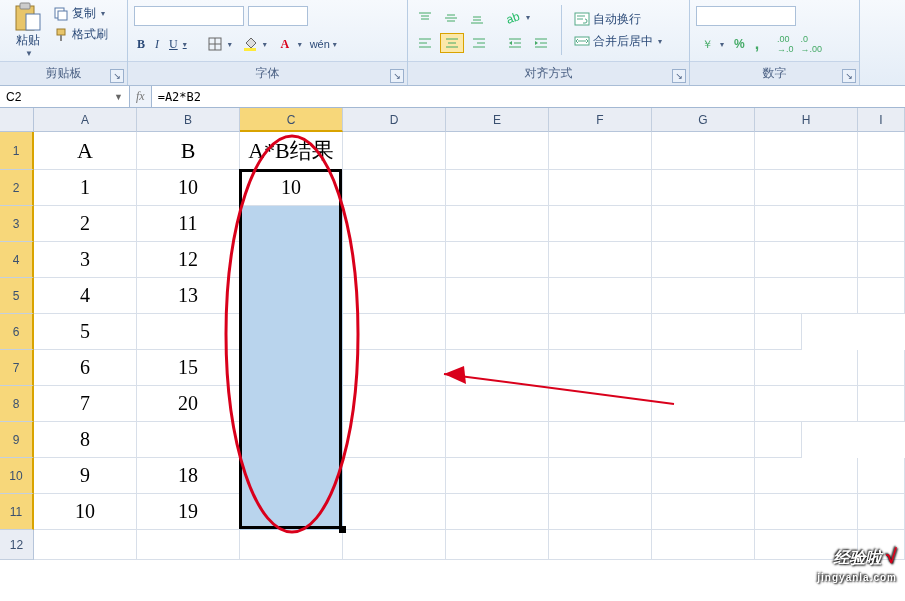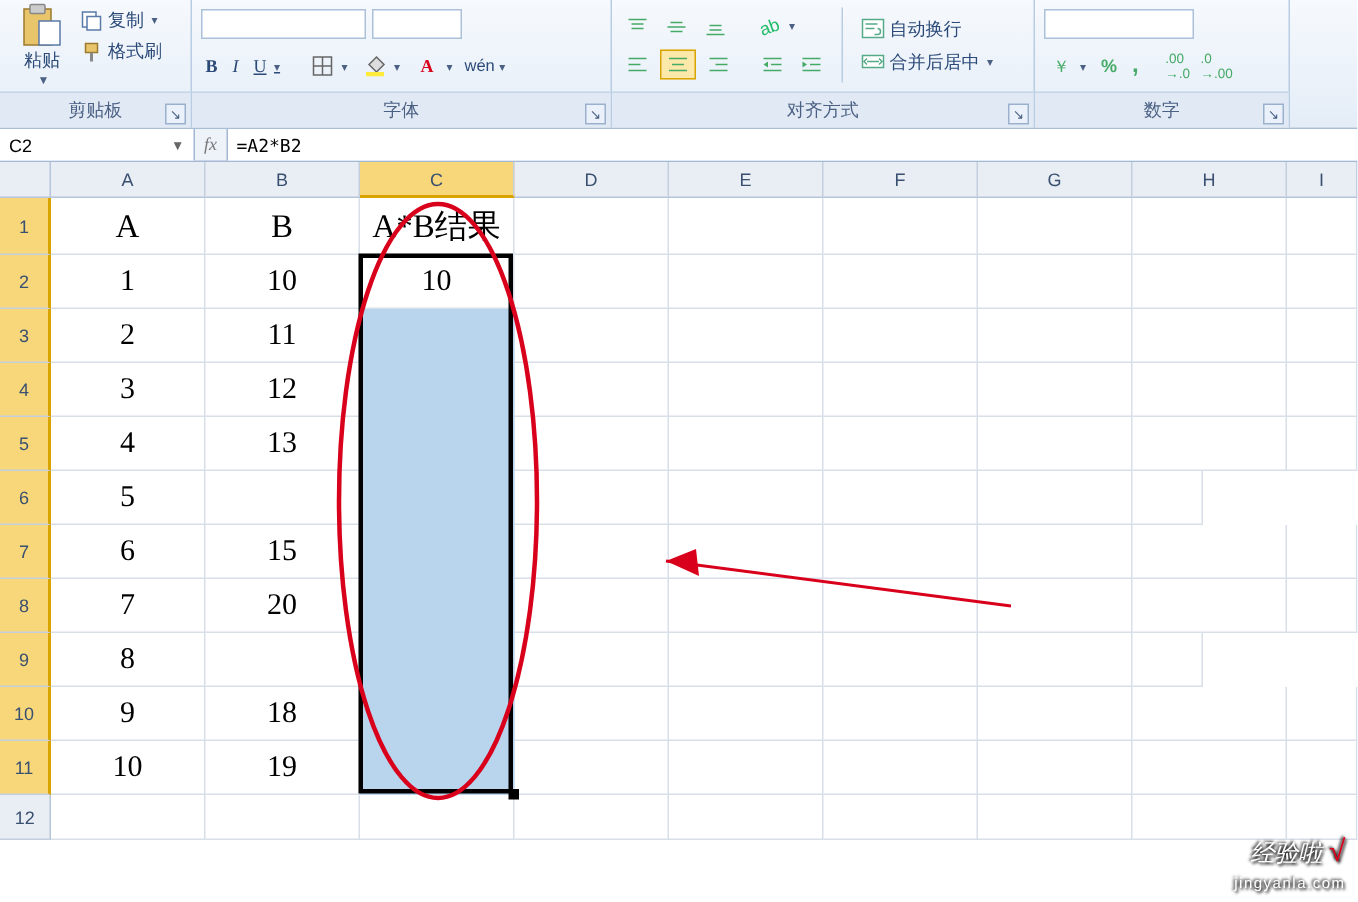--- a/index.html
+++ b/index.html
@@ -31,21 +31,21 @@
 .row-h { border-bottom: 1px solid #c3cfdf; border-right: 1px solid #b6c5da; text-align: center; color: #3a5070; display: flex; align-items: center; justify-content: center; }
 .row-h.sel { background: #f7d77a; border-right: 2px solid #d9a300; }
 .cells { position: relative; }
 .cell-row { display: flex; }
 .cell { border-right: 1px solid #d8dfe9; border-bottom: 1px solid #d8dfe9; display: flex; align-items: center; justify-content: center; font-family: "SimSun", serif; font-size: 20px; color: #000; }
 .cell.header-cell { font-size: 22px; }
 .selection-range { position: absolute; border: 3px solid #000; pointer-events: none; }
 .selection-fill { position: absolute; background: #b9d4ed; pointer-events: none; }
 .fill-handle { position: absolute; width: 7px; height: 7px; background: #000; }
 svg.annotation { position: absolute; top: 0; left: 0; pointer-events: none; }
-.watermark { position: absolute; right: 8px; bottom: 4px; color: #fff; text-shadow: 1px 1px 2px #000, -1px -1px 2px #000; font-weight: normal; font-size: 16px; font-style: italic; text-align: right; line-height: 1.1; }
+.watermark { position: absolute; right: 8px; bottom: 16px; color: #fff; text-shadow: 1px 1px 2px #000, -1px -1px 2px #000; font-weight: bold; font-size: 16px; font-style: italic; text-align: right; line-height: 1.1; }
 .watermark .sub { font-size: 10px; font-style: normal; letter-spacing: 1px; }
 .check { color: #d9001b; font-size: 20px; font-style: normal; }
 </style>
 </head>
 <body>
 
 <div class="ribbon">
 
   <div class="ribbon-group" style="width:128px">
     <div style="display:flex;align-items:flex-start;height:56px">

